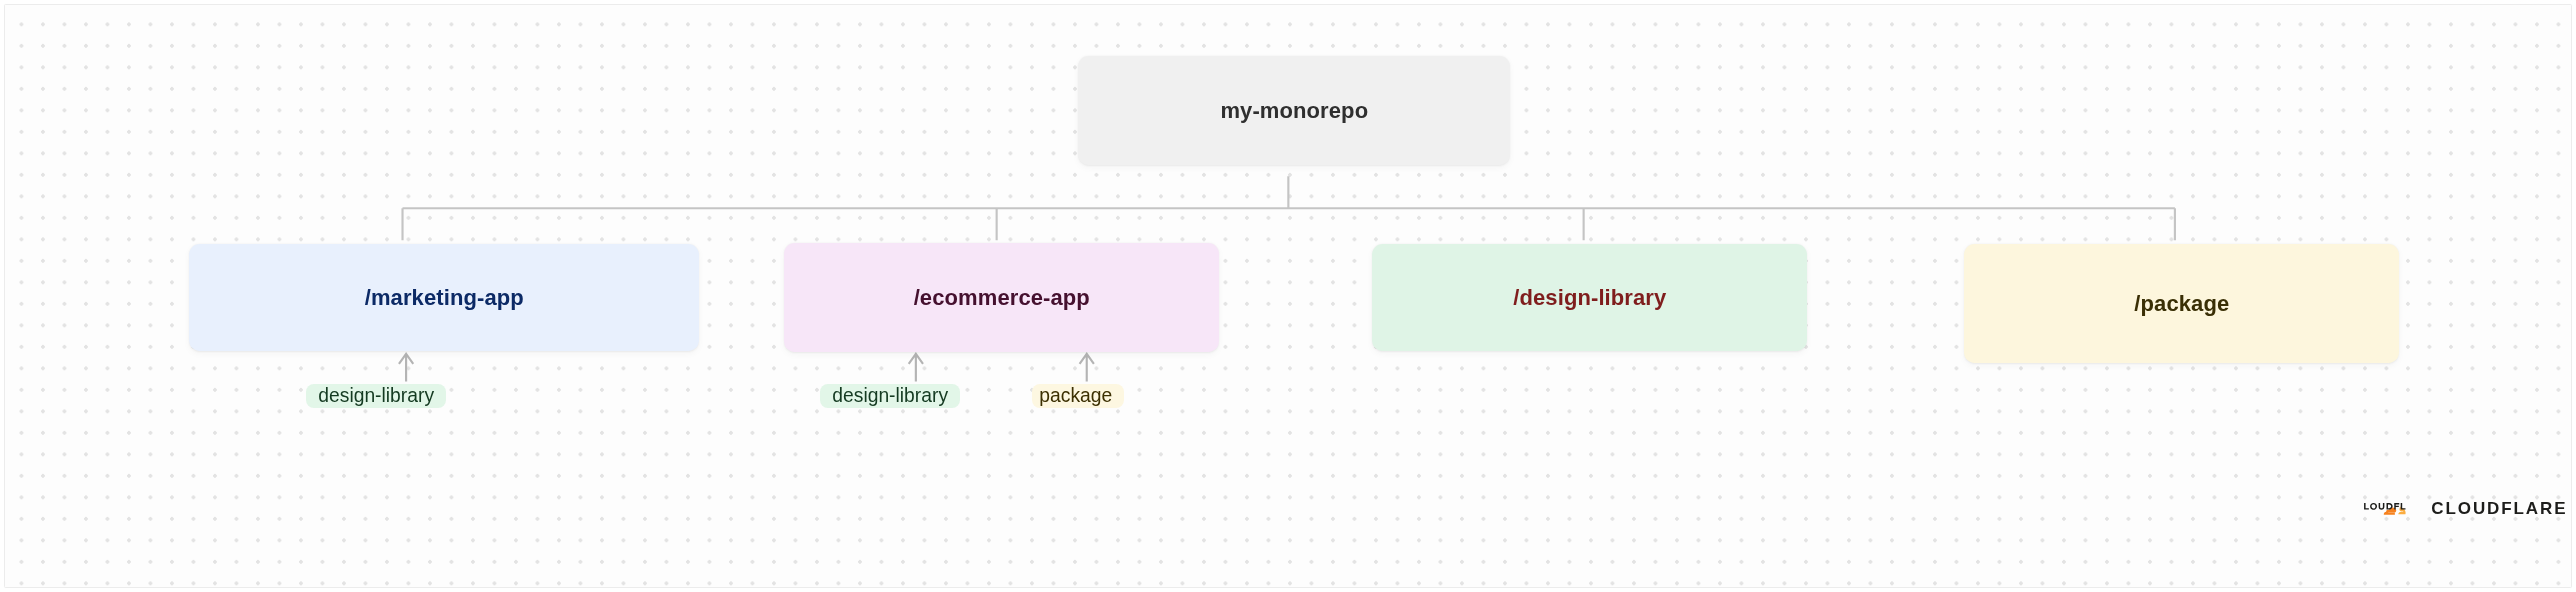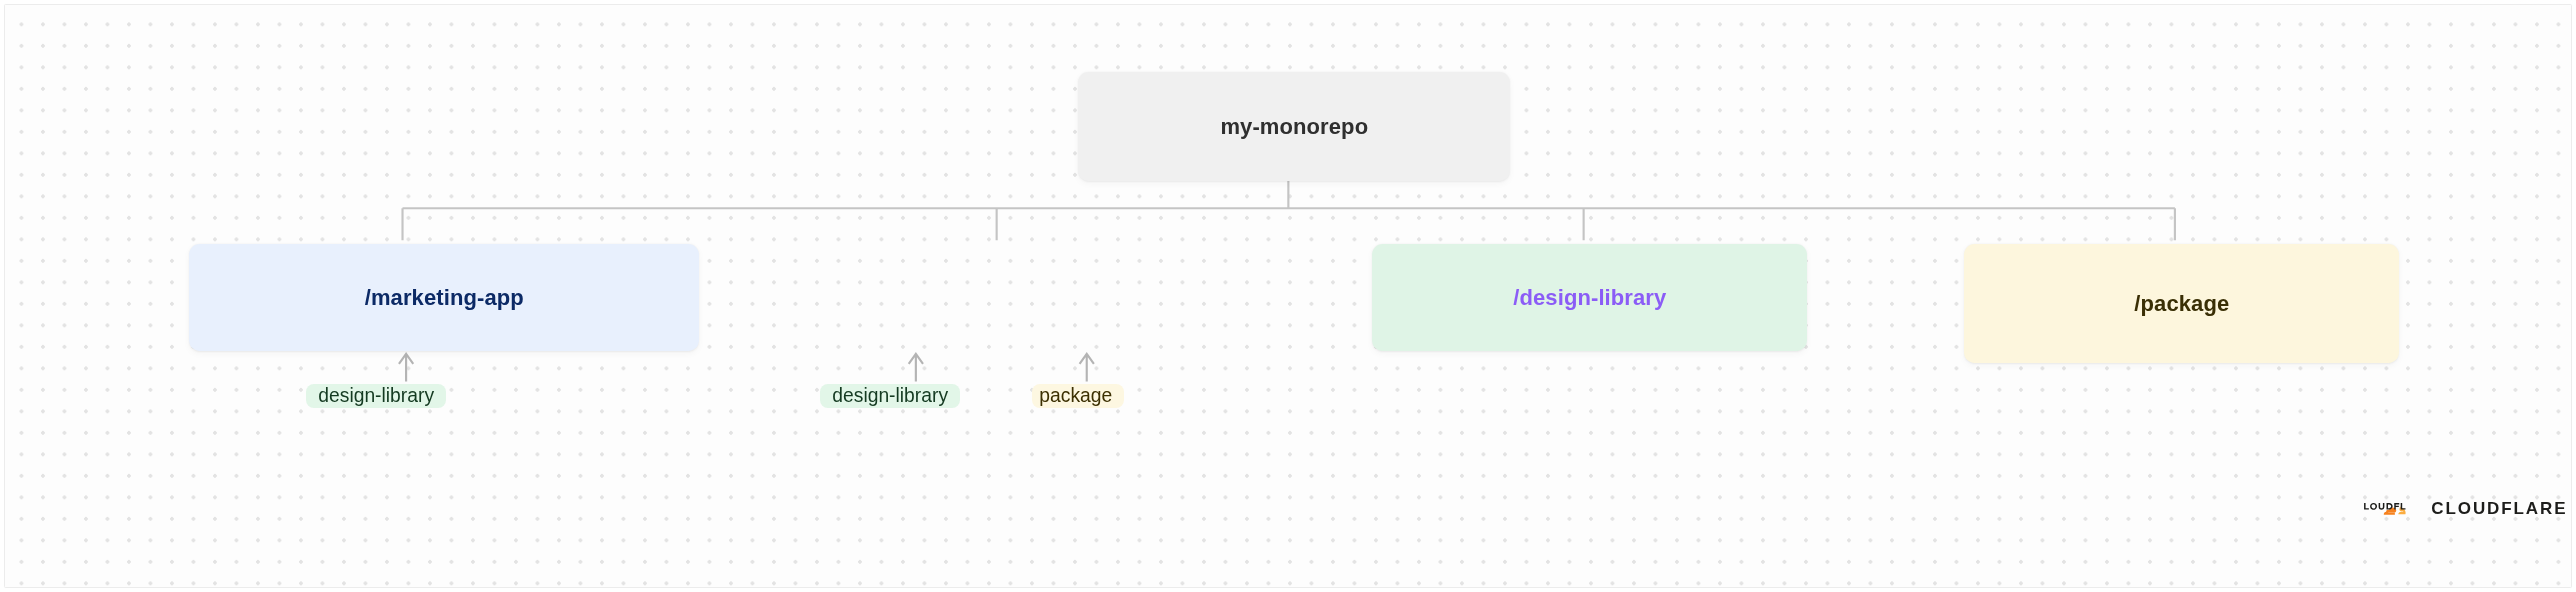--- a/index.html
+++ b/index.html
@@ -45,42 +45,42 @@
     box-shadow: 0 0.7px 2.1px rgba(0,0,0,0.055), 0 2.9px 7.2px rgba(0,0,0,0.035);
     letter-spacing: 0.1px;
   }
 
   .node .node-label {
     font-weight: bold;
     white-space: nowrap;
   }
 
   #node-root {
-    left: 1073px;  top: 67px;  width: 432px;  height: 109px;
+    left: 1073px;  top: 51px;  width: 432px;  height: 109px;
     background: #f0f0f0;
   }
   #node-root .node-label { font-size: 22px; color: #2f2f2f; }
 
   #node-marketing {
     left: 184px;  top: 239px;  width: 510px;  height: 107px;
     background: #e8f0fd;
   }
   #node-marketing .node-label { font-size: 22px; color: #0c2a66; }
 
   #node-ecommerce {
     left: 779px; top: 238px;  width: 435px;  height: 109px;
     background: #f7e6f8;
   }
   #node-ecommerce .node-label { font-size: 22px; color: #45102f; }
 
   #node-design {
     left: 1367px; top: 239px;  width: 435px;  height: 107px;
     background: #dff4e6;
   }
-  #node-design .node-label { font-size: 22px; color: #8b5cf6; }
+  #node-design .node-label { font-size: 22px; color: #7f1d1d; }
 
   #node-package {
     left: 1959px; top: 239px;  width: 435px;  height: 119px;
     background: #fdf6dd;
   }
   #node-package .node-label { font-size: 22px; color: #3a2f05; }
 
   
   .tag {
     position: absolute;
@@ -140,20 +140,23 @@
   </svg>
 
   <div class="node" id="node-root">
     <span class="node-label">my-monorepo</span>
   </div>
 
   <div class="node" id="node-marketing">
     <span class="node-label">/marketing-app</span>
   </div>
 
+  <div class="node" id="node-ecommerce">
+    <span class="node-label">/ecommerce-app</span>
+  </div>
 
   <div class="node" id="node-design">
     <span class="node-label">/design-library</span>
   </div>
 
   <div class="node" id="node-package">
     <span class="node-label">/package</span>
   </div>
 
   <div class="tag green" id="tag-mk-design">design-library</div>

